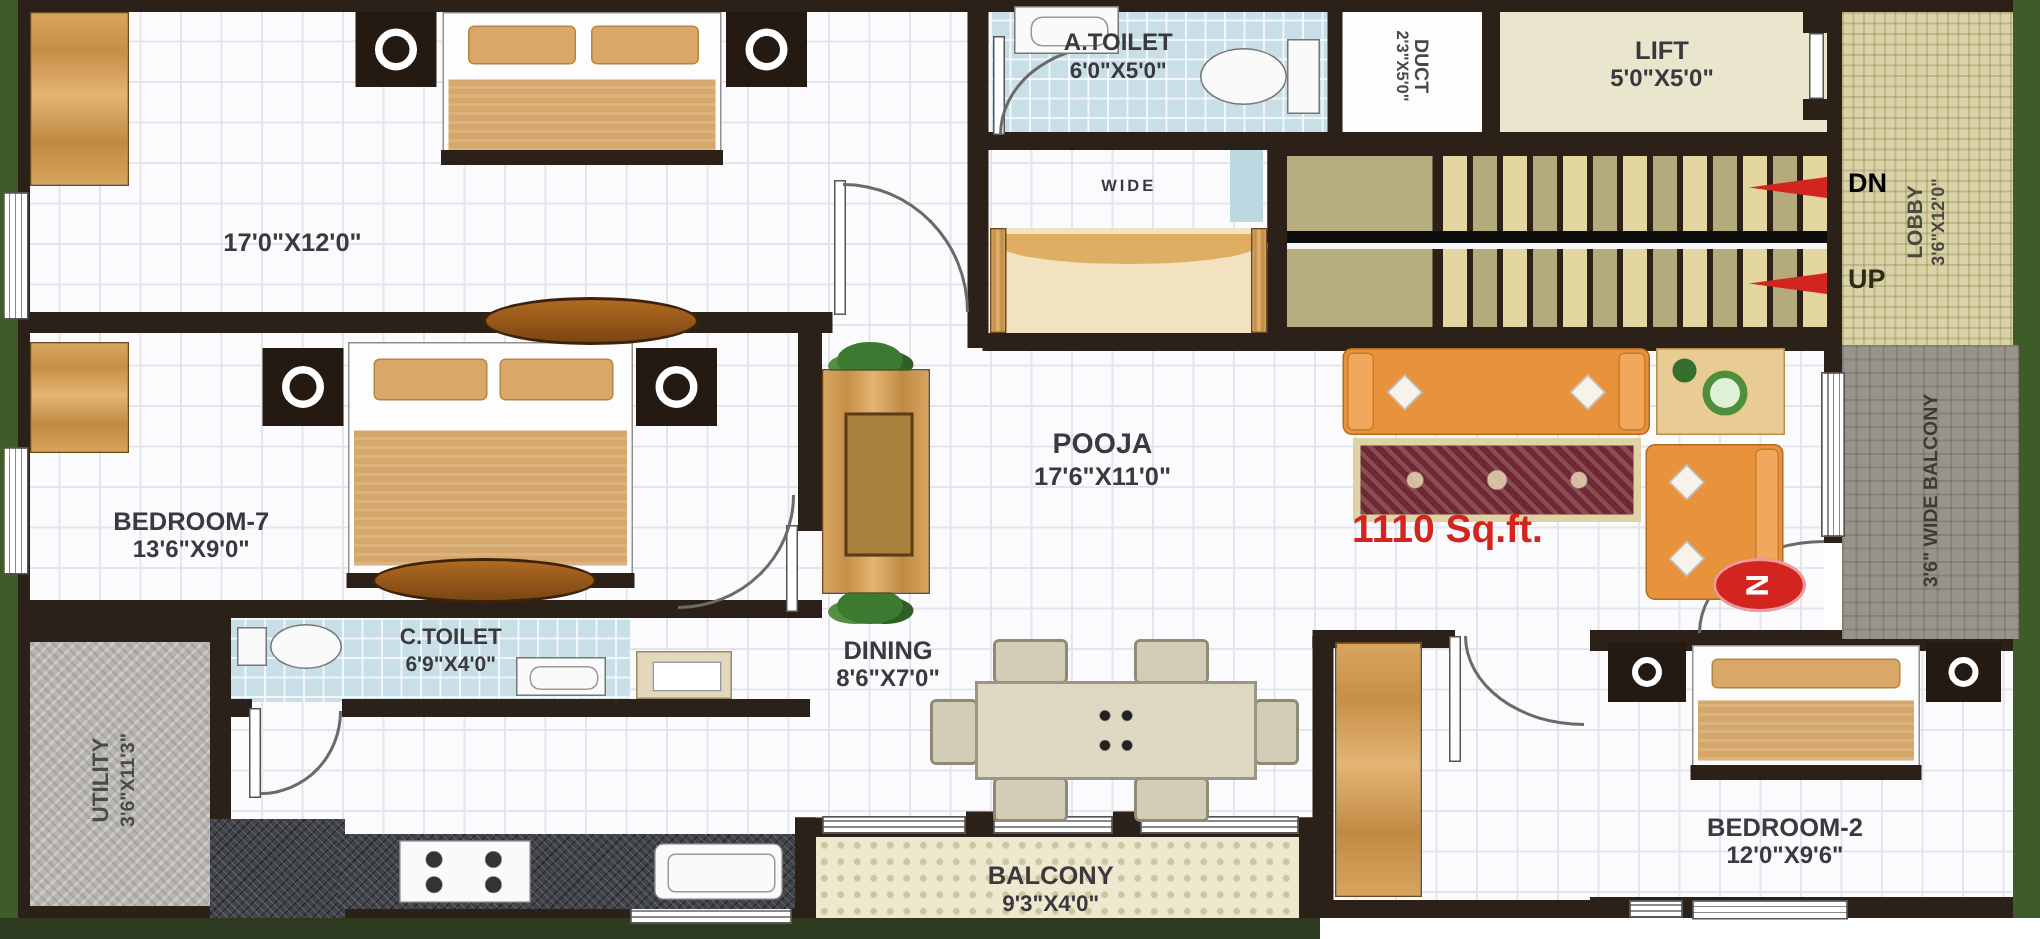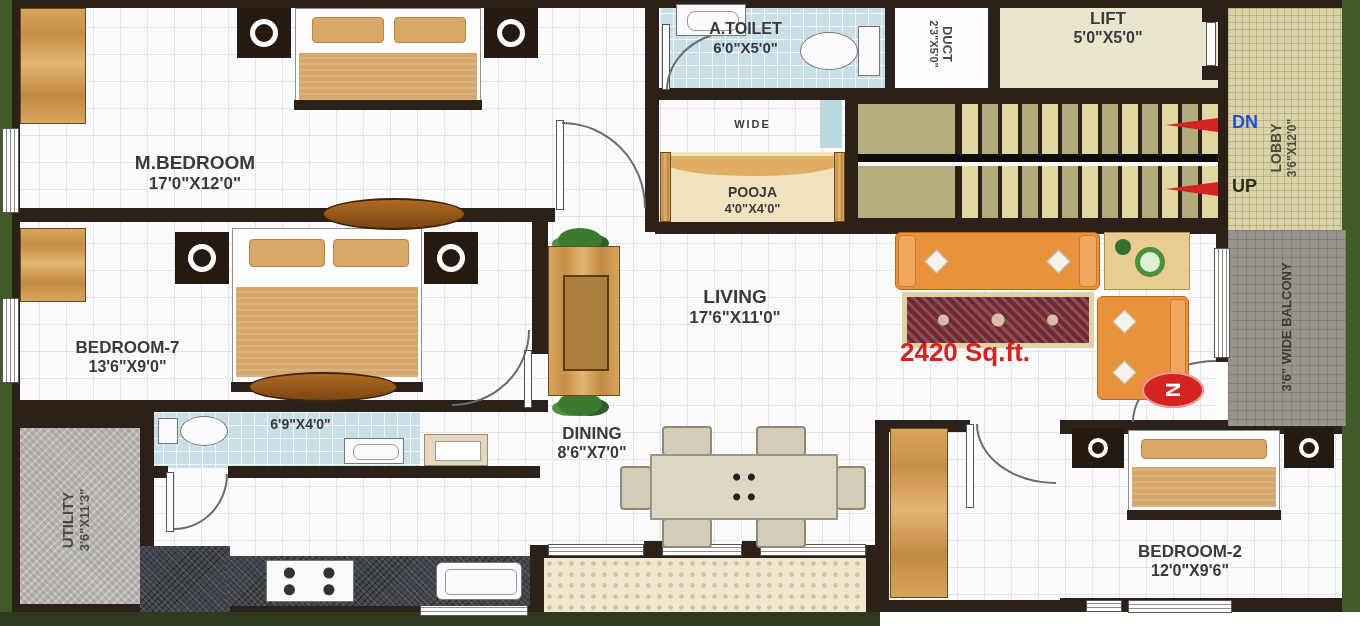--- a/index.html
+++ b/index.html
@@ -242,78 +242,78 @@
   <div class="sidetable" style="left:1284px;top:428px;width:50px;height:40px;">
       <span class="lamp sm"></span>
     </div>
   <div class="bed" style="left:1128px;top:430px;width:152px;height:88px;">
     <div class="pillow" style="left:12px;top:8px;width:124px;height:18px;"></div>
     <div class="blanket" style="top:36px;height:40px;"></div>
     <div class="bfoot"></div>
   </div>
 
   <div class="lbl" style="left:75px;top:152px;width:240px;font-size:19px;">
-    <span class="nm">M.BEDROOM</span>
       <span class="dm" style="font-size:17px;">17'0"X12'0"</span>
   </div>
   <div class="lbl" style="left:663px;top:20px;width:165px;font-size:16px;">
     <span class="nm">A.TOILET</span>
       <span class="dm" style="font-size:15px;">6'0"X5'0"</span>
   </div>
   <div class="rlbl" style="left:891px;top:-6px;width:100px;height:100px;transform:rotate(90deg);font-size:13px;">
     <span class="nm">DUCT</span>
       <span class="dm" style="font-size:11px;">2'3"X5'0"</span>
   </div>
-  <div class="lbl" style="left:1018px;top:9px;width:180px;font-size:17px;">
+  <div class="lbl" style="left:1018px;top:24px;width:180px;font-size:17px;">
     <span class="nm">LIFT</span>
       <span class="dm" style="font-size:16px;">5'0"X5'0"</span>
   </div>
   <div class="lbl" style="left:660px;top:118px;width:185px;font-size:11px;letter-spacing:2px;">
     <span class="nm">WIDE</span>
-  </div>
-  <div class="lbl" style="left:660px;top:184px;width:185px;font-size:14px;">
-    <span class="nm">POOJA</span>
-      <span class="dm" style="font-size:13px;">4'0"X4'0"</span>
   </div>
   <div class="rlbl" style="left:1224px;top:88px;width:120px;height:120px;transform:rotate(-90deg);font-size:14px;">
     <span class="nm">LOBBY</span>
       <span class="dm" style="font-size:12px;">3'6"X12'0"</span>
   </div>
   <div class="lbl" style="left:15px;top:338px;width:225px;font-size:17px;">
     <span class="nm">BEDROOM-7</span>
       <span class="dm" style="font-size:16px;">13'6"X9'0"</span>
   </div>
   <div class="lbl" style="left:620px;top:286px;width:230px;font-size:19px;">
-    <span class="nm">LIVING</span>
+    <span class="nm">POOJA</span>
       <span class="dm" style="font-size:17px;">17'6"X11'0"</span>
   </div>
   <div class="rlbl" style="left:1212px;top:252px;width:150px;height:150px;transform:rotate(-90deg);font-size:13px;white-space:nowrap;color:#3e3b33;">
     <span class="nm">3'6" WIDE BALCONY</span>
   </div>
   <div class="lbl" style="left:198px;top:416px;width:205px;font-size:15px;">
+    <span class="nm">C.TOILET</span>
       <span class="dm" style="font-size:14px;">6'9"X4'0"</span>
   </div>
   <div class="lbl" style="left:487px;top:424px;width:210px;font-size:17px;">
     <span class="nm">DINING</span>
       <span class="dm" style="font-size:16px;">8'6"X7'0"</span>
   </div>
   <div class="rlbl" style="left:16px;top:460px;width:120px;height:120px;transform:rotate(-90deg);font-size:15px;color:#4a4a48;">
     <span class="nm">UTILITY</span>
       <span class="dm" style="font-size:13px;">3'6"X11'3"</span>
   </div>
+  <div class="lbl" style="left:588px;top:574px;width:225px;font-size:17px;">
+    <span class="nm">BALCONY</span>
+      <span class="dm" style="font-size:15px;">9'3"X4'0"</span>
+  </div>
   <div class="lbl" style="left:1080px;top:542px;width:220px;font-size:17px;">
     <span class="nm">BEDROOM-2</span>
       <span class="dm" style="font-size:16px;">12'0"X9'6"</span>
   </div>
   <div class="lbl red" style="left:845px;top:338px;width:240px;font-size:26px;line-height:1.1;">
-      <span class="dm">2420 Sq.ft.</span>
+      <span class="dm">1110 Sq.ft.</span>
   </div>
 
   <div class="arrowL" style="left:1166px;top:118px;"></div>
-  <div class="a" style="left:1232px;top:112px;font-size:18px;font-weight:bold;color:#1d4ed8;">DN</div>
+  <div class="a" style="left:1232px;top:112px;font-size:18px;font-weight:bold;color:#000000;">DN</div>
   <div class="arrowL" style="left:1166px;top:182px;"></div>
   <div class="a" style="left:1232px;top:176px;font-size:18px;font-weight:bold;color:#2c2c16;">UP</div>
 
   <div class="north" style="left:1142px;top:372px;">
     <span>N</span>
   </div>
 
 </div>
 
 </body></html>

